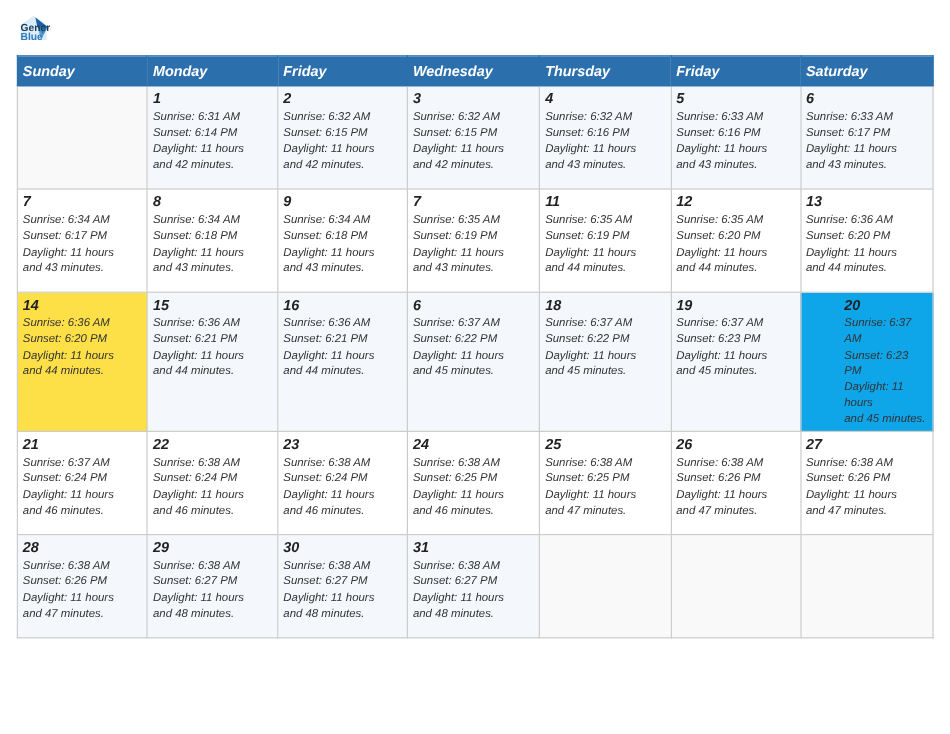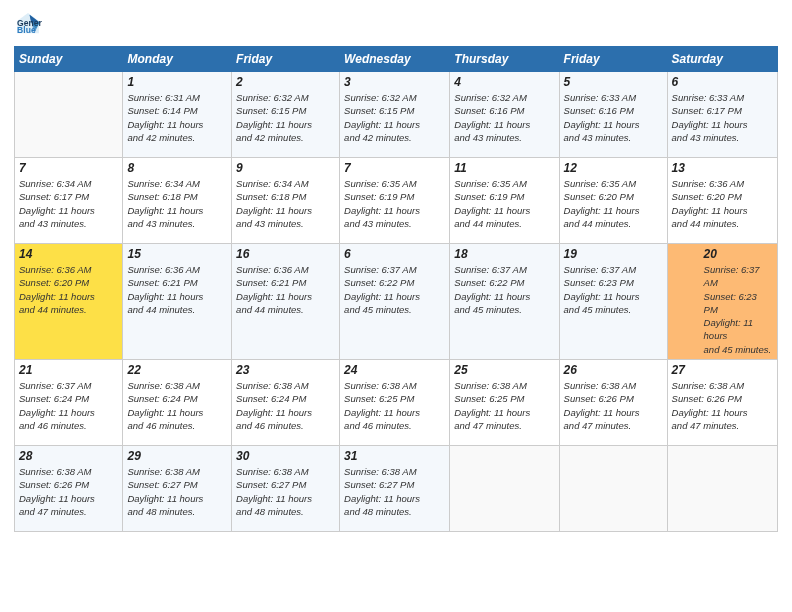--- a/index.html
+++ b/index.html
@@ -204,21 +204,21 @@
             <div class="day-info">Sunrise: 6:37 AM<br>Sunset: 6:22 PM<br>Daylight: 11 hours<br>and 45 minutes.</div>
           </td>
           <td style="background: rgb(244, 248, 252);">
             <span class="day-num">18</span>
             <div class="day-info">Sunrise: 6:37 AM<br>Sunset: 6:22 PM<br>Daylight: 11 hours<br>and 45 minutes.</div>
           </td>
           <td style="background: rgb(244, 248, 252);">
             <span class="day-num">19</span>
             <div class="day-info">Sunrise: 6:37 AM<br>Sunset: 6:23 PM<br>Daylight: 11 hours<br>and 45 minutes.</div>
           </td>
-          <td style="background: #fdba74; padding-left: 36px;">
+          <td style="background: #0ea5e9; padding-left: 36px;">
             <span class="day-num">20</span>
             <div class="day-info">Sunrise: 6:37 AM<br>Sunset: 6:23 PM<br>Daylight: 11 hours<br>and 45 minutes.</div>
           </td>
         </tr>
         <tr>
           <td style="background: rgb(255, 255, 255);">
             <span class="day-num">21</span>
             <div class="day-info">Sunrise: 6:37 AM<br>Sunset: 6:24 PM<br>Daylight: 11 hours<br>and 46 minutes.</div>
           </td>
           <td style="background: rgb(255, 255, 255);">

